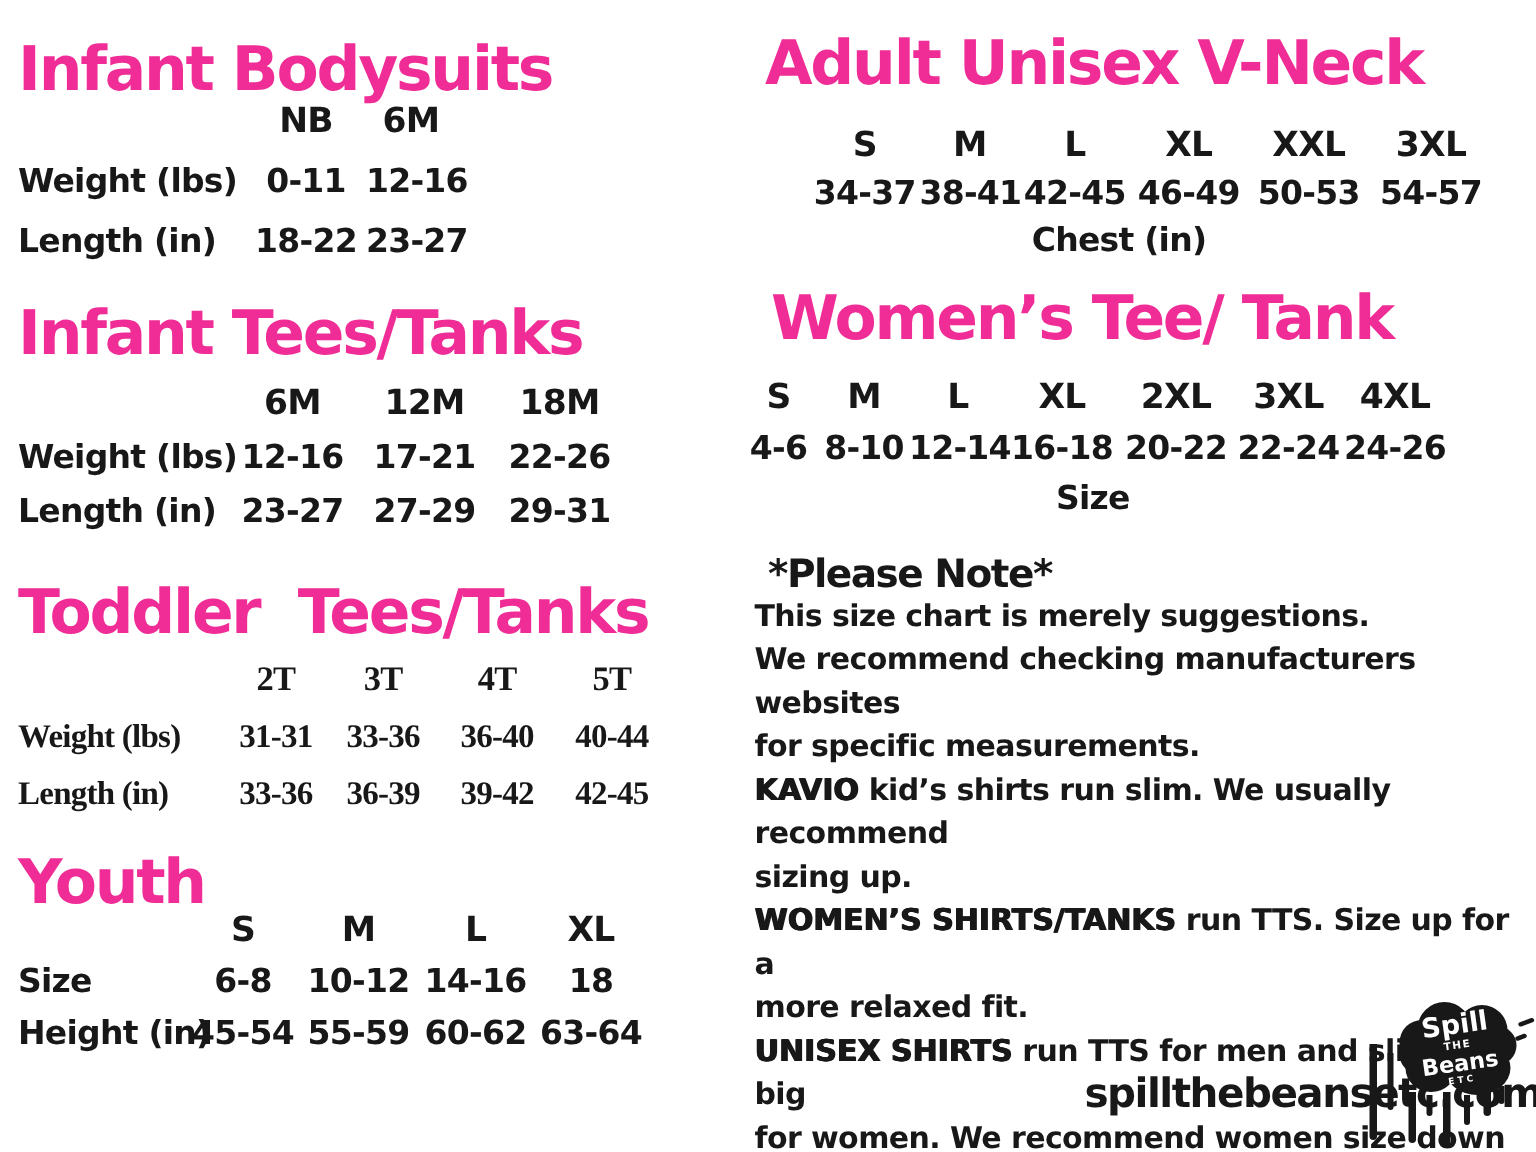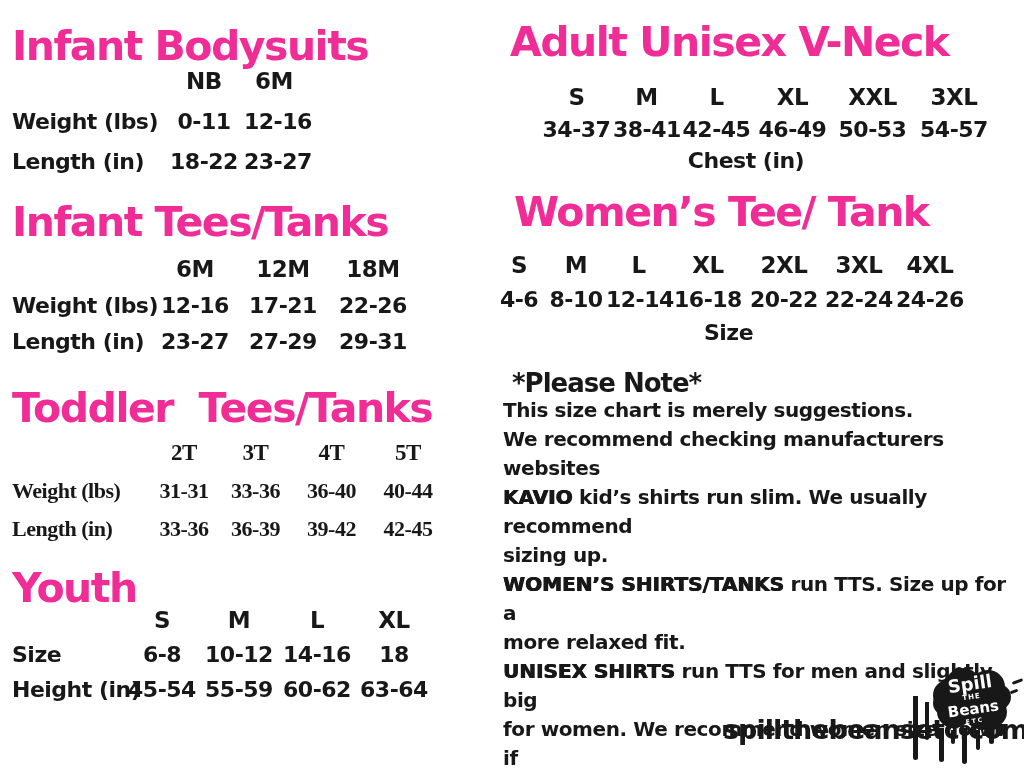--- a/index.html
+++ b/index.html
@@ -171,20 +171,21 @@
       <div class="cell">22-24</div>
       <div class="cell">24-26</div>
     </div>
     <div class="measure" style="width:473px;margin-left:-6px;margin-top:4px;">Size</div>
   </section>
 
   <h3 class="note-title">*Please Note*</h3>
   <div class="note">
     <div class="note-line"><span class="note-bold"></span><span>This size chart is merely suggestions.</span></div>
     <div class="note-line"><span class="note-bold"></span><span>We recommend checking manufacturers websites</span></div>
+    <div class="note-line"><span class="note-bold"></span><span>for specific measurements.</span></div>
     <div class="note-line"><span class="note-bold">KAVIO</span><span> kid’s shirts run slim. We usually recommend</span></div>
     <div class="note-line"><span class="note-bold"></span><span>sizing up.</span></div>
     <div class="note-line"><span class="note-bold">WOMEN’S SHIRTS/TANKS</span><span> run TTS. Size up for a</span></div>
     <div class="note-line"><span class="note-bold"></span><span>more relaxed fit.</span></div>
     <div class="note-line"><span class="note-bold">UNISEX SHIRTS</span><span> run TTS for men and slightly big</span></div>
     <div class="note-line"><span class="note-bold"></span><span>for women. We recommend women size down if</span></div>
 
   </div>
 
   <div class="website">spillthebeansetc.com</div>

